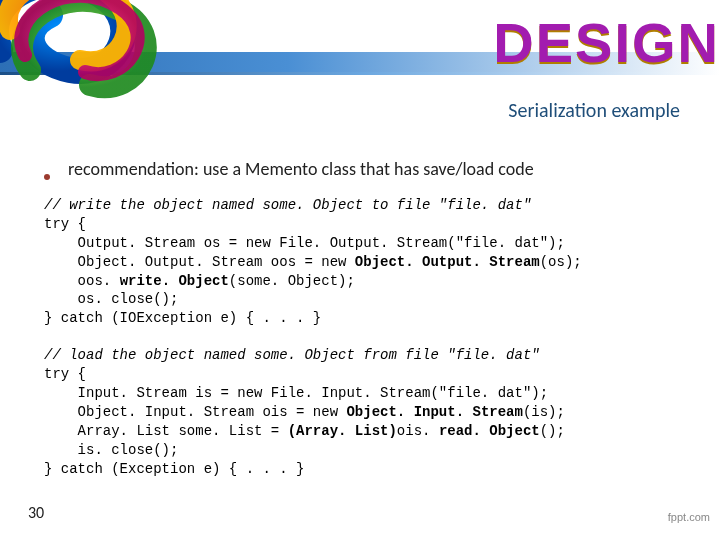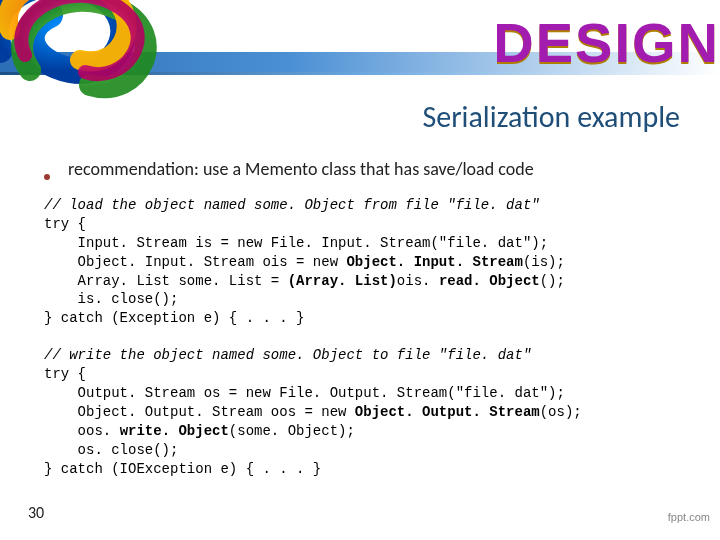--- a/index.html
+++ b/index.html
@@ -39,21 +39,21 @@
     font-size: 56px;
     letter-spacing: 2px;
     color: #a21caf;
     text-shadow: 0 2px 0 #b07e00;
     z-index: 2;
   }
   .slide-title {
     position: absolute;
     top: 98px;
     right: 40px;
-    font-size: 30px;
+    font-size: 20px;
     color: #1f4e79;
     font-weight: 400;
   }
   .content {
     position: absolute;
     left: 44px;
     right: 40px;
     top: 158px;
   }
   .bullet-row {
@@ -134,32 +134,32 @@
 
 <h1 class="slide-title">Serialization example</h1>
 
 <div class="content">
 
   <div class="bullet-row">
     <div class="bullet-dot"></div>
     <div class="bullet-text">recommendation: use a Memento class that has save/load code</div>
   </div>
 
+  <div class="code-block"><span class="comment">// write the object named some. Object to file "file. dat"</span>
+<span>try {</span>
+<span>    Output. Stream os = new File. Output. Stream("file. dat");</span>
+<span>    Object. Output. Stream oos = new </span><span class="bold">Object. Output. Stream</span><span>(os);</span>
+<span>    oos. </span><span class="bold">write. Object</span><span>(some. Object);</span>
+<span>    os. close();</span>
+<span>} catch (IOException e) { . . . }</span></div>
+
   <div class="code-block"><span class="comment">// load the object named some. Object from file "file. dat"</span>
 <span>try {</span>
 <span>    Input. Stream is = new File. Input. Stream("file. dat");</span>
 <span>    Object. Input. Stream ois = new </span><span class="bold">Object. Input. Stream</span><span>(is);</span>
 <span>    Array. List some. List = </span><span class="bold">(Array. List)</span><span>ois. </span><span class="bold">read. Object</span><span>();</span>
 <span>    is. close();</span>
 <span>} catch (Exception e) { . . . }</span></div>
 
-  <div class="code-block"><span class="comment">// write the object named some. Object to file "file. dat"</span>
-<span>try {</span>
-<span>    Output. Stream os = new File. Output. Stream("file. dat");</span>
-<span>    Object. Output. Stream oos = new </span><span class="bold">Object. Output. Stream</span><span>(os);</span>
-<span>    oos. </span><span class="bold">write. Object</span><span>(some. Object);</span>
-<span>    os. close();</span>
-<span>} catch (IOException e) { . . . }</span></div>
-
 </div>
 
 <div class="page-num">30</div>
 <div class="footer-brand">fppt.com</div>
 
 </body></html>

